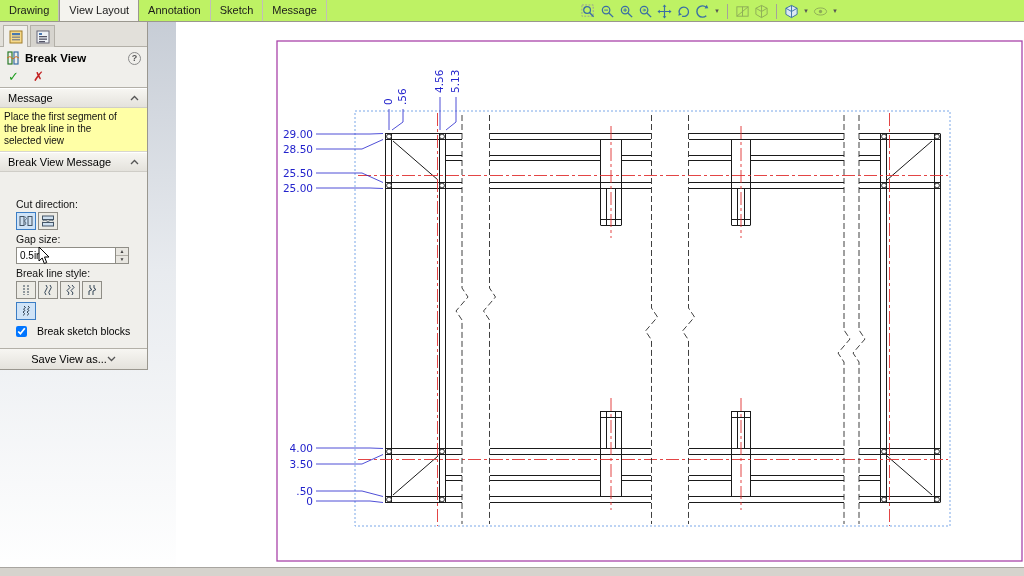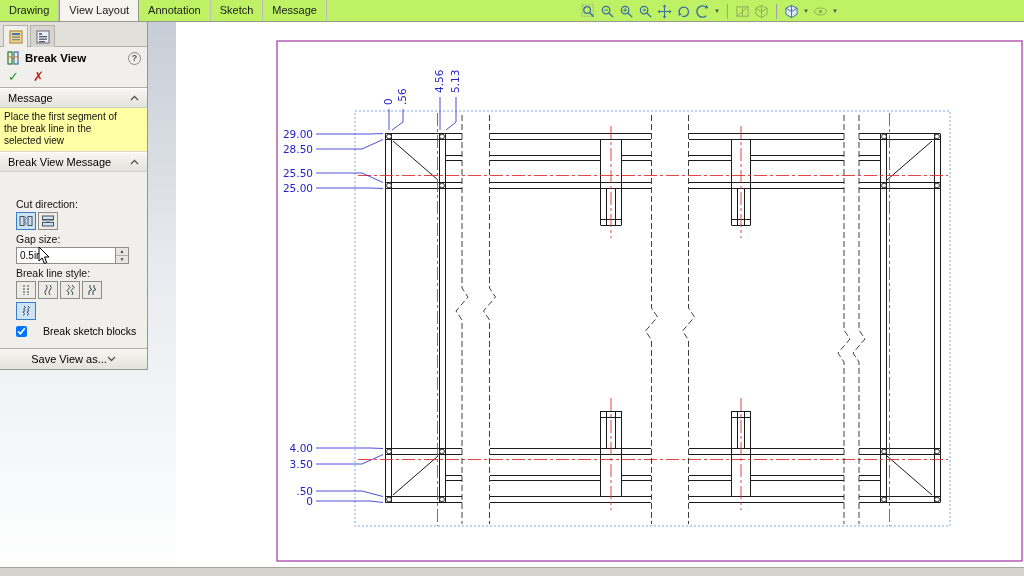--- a/index.html
+++ b/index.html
@@ -50,21 +50,21 @@
   .sbtn { width:20px; height:18px; border:1px solid #8f8d86; background:#ecebe5;
           display:inline-flex; align-items:center; justify-content:center; }
   .sbtn svg { width:14px; height:12px; }
   .sbtn.selected { background:#cfe3f7; border-color:#3b7dc4; }
   .gap-row { display:flex; margin:1px 0 3px 0; }
   .gap-input { width:100px; height:17px; font-size:10px; font-family:"Liberation Sans",sans-serif;
                border:1px solid #8f8d86; background:#fff; padding:0 3px; }
   .spinner { width:13px; height:17px; border:1px solid #8f8d86; border-left:none; display:flex; flex-direction:column; background:#e8e6e0; }
   .spin { flex:1; font-size:5px; line-height:7px; text-align:center; color:#444; }
   .spin.up { border-bottom:1px solid #b0ada6; }
-  .chk-row { display:flex; align-items:center; gap:16px; margin-top:5px; font-size:10.5px; }
+  .chk-row { display:flex; align-items:center; gap:10px; margin-top:5px; font-size:10.5px; }
   .chk-row input { width:11px; height:11px; }
   .save-row { display:flex; align-items:center; justify-content:center; padding:4px 6px;
               font-size:11px; background:linear-gradient(#f7f6f2,#e4e2dc);
               border-top:1px solid #b3b0a8; margin-top:5px; }
 
   
   .canvas { position:absolute; left:176px; top:22px; width:848px; height:545px; background:#ffffff; z-index:10;margin-top:8px; }
   .canvas svg { display:block; }
   .statusbar { position:absolute; left:0; bottom:0; width:1024px; height:9px;
                background:#d6d3cd; border-top:1px solid #a8a5a0; z-index:40; }

